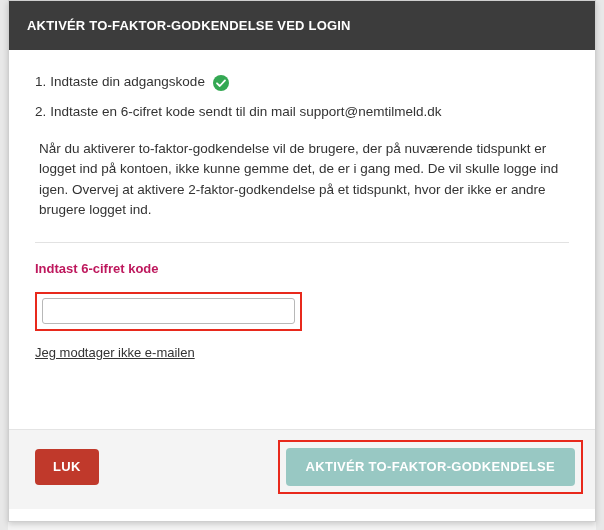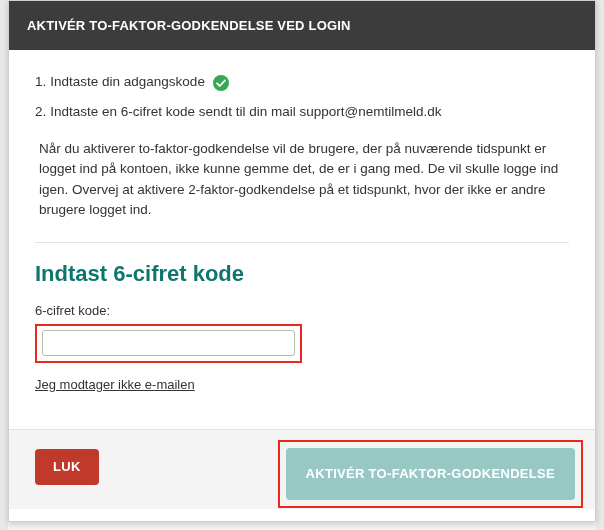--- a/index.html
+++ b/index.html
@@ -93,23 +93,23 @@
     color: #333333;
     line-height: 1.5;
     margin: 18px 0 0 4px;
   }
   .divider {
     border: none;
     border-top: 1px solid #e2e2e2;
     margin: 22px 0 18px 0;
   }
   .section-title {
-    font-size: 22px;
-    font-weight: bold;
-    color: #0f766e;
+    font-size: 13px;
+    font-weight: bold;
+    color: #be185d;
     margin: 0 0 16px 0;
   }
   .field-label {
     font-size: 13px;
     color: #333333;
     margin-bottom: 6px;
     display: block;
   }
   .input-highlight {
     border: 2px solid #e8291c;
@@ -174,21 +174,21 @@
     padding: 6px;
     box-sizing: border-box;
   }
   .btn-activate {
     background: #98c8c3;
     color: #ffffff;
     font-size: 13px;
     font-weight: bold;
     border: none;
     border-radius: 4px;
-    height: 52px;
+    height: 38px;
     line-height: 38px;
     padding: 0 20px;
     cursor: pointer;
     font-family: "Liberation Sans", sans-serif;
     letter-spacing: 0.3px;
     white-space: nowrap;
   }
 </style>
 </head>
 <body>
@@ -222,21 +222,20 @@
         <span class="num">2.</span>
         <span>Indtaste en 6-cifret kode sendt til din mail support@nemtilmeld.dk</span>
       </div>
 
       <p class="paragraph">Når du aktiverer to-faktor-godkendelse vil de brugere, der på nuværende tidspunkt er logget ind på kontoen, ikke kunne gemme det, de er i gang med. De vil skulle logge ind igen. Overvej at aktivere 2-faktor-godkendelse på et tidspunkt, hvor der ikke er andre brugere logget ind.</p>
 
       <hr class="divider">
 
       <h2 class="section-title">Indtast 6-cifret kode</h2>
 
-      <label class="field-label">6-cifret kode:</label>
 
       <div class="input-highlight">
         <input class="code-input" type="text" value="" style="">
       </div>
 
       <div>
         <a class="resend-link" href="#">Jeg modtager ikke e-mailen</a>
       </div>
 
     </div>

